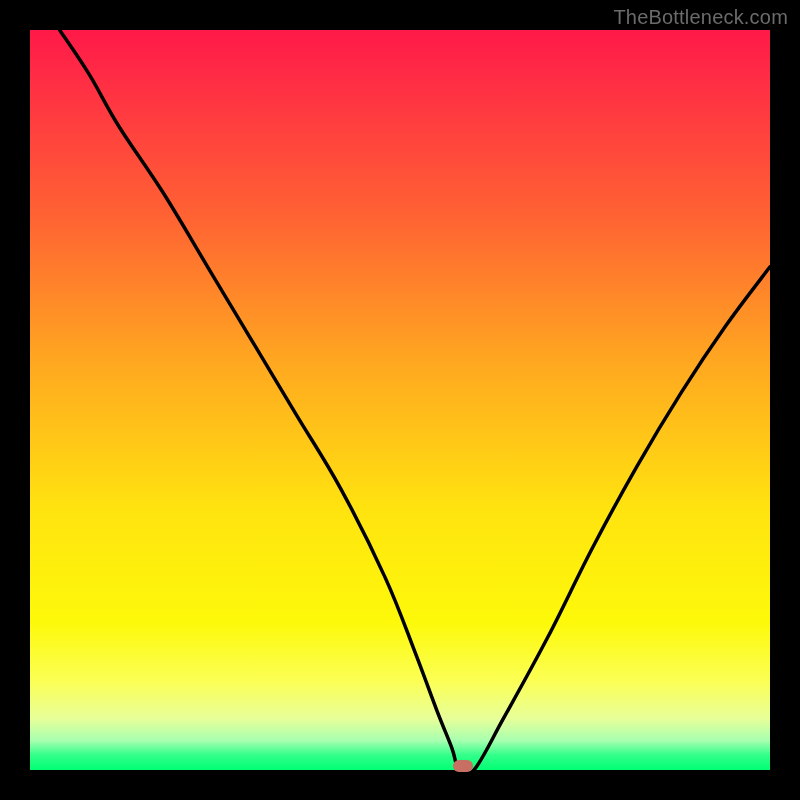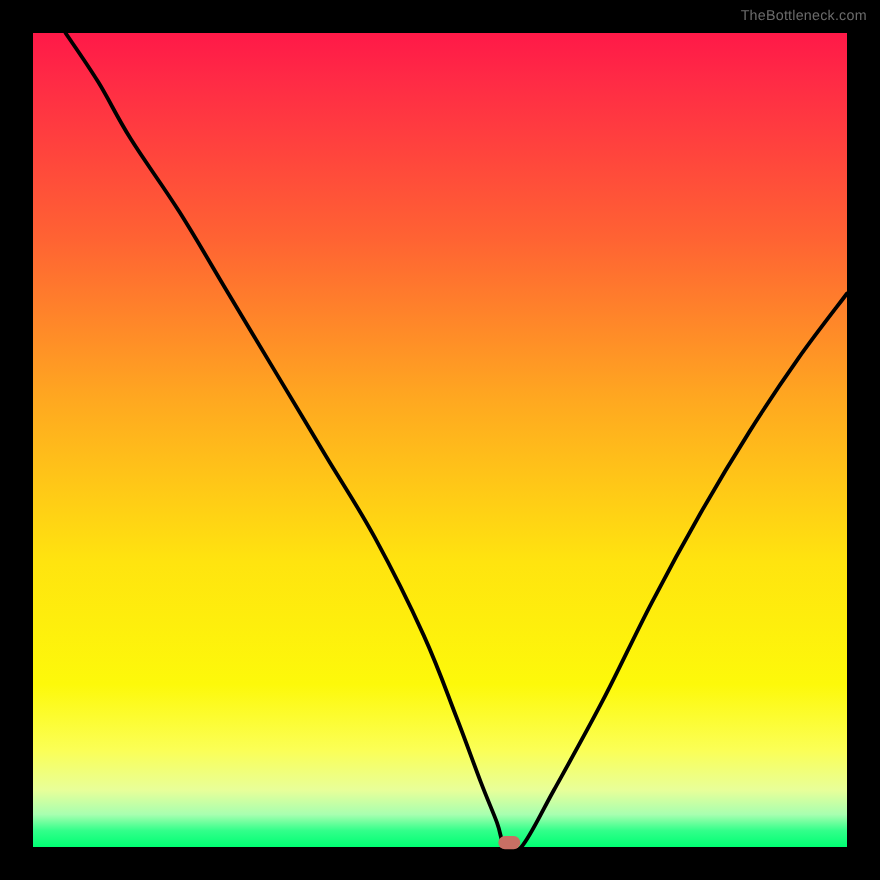--- a/index.html
+++ b/index.html
@@ -37,21 +37,21 @@
       #a8ffb0 96%,
       #32ff8a 98%,
       #00ff73 100%
     );
   }
   #watermark {
     position: absolute;
     top: 6px;
     right: 12px;
     color: #6b6b6b;
-    font-size: 13px;
+    font-size: 20px;
     font-weight: 500;
     letter-spacing: 0.2px;
     user-select: none;
   }
   
   #marker {
     position: absolute;
     width: 20px;
     height: 12px;
     border-radius: 6px;

